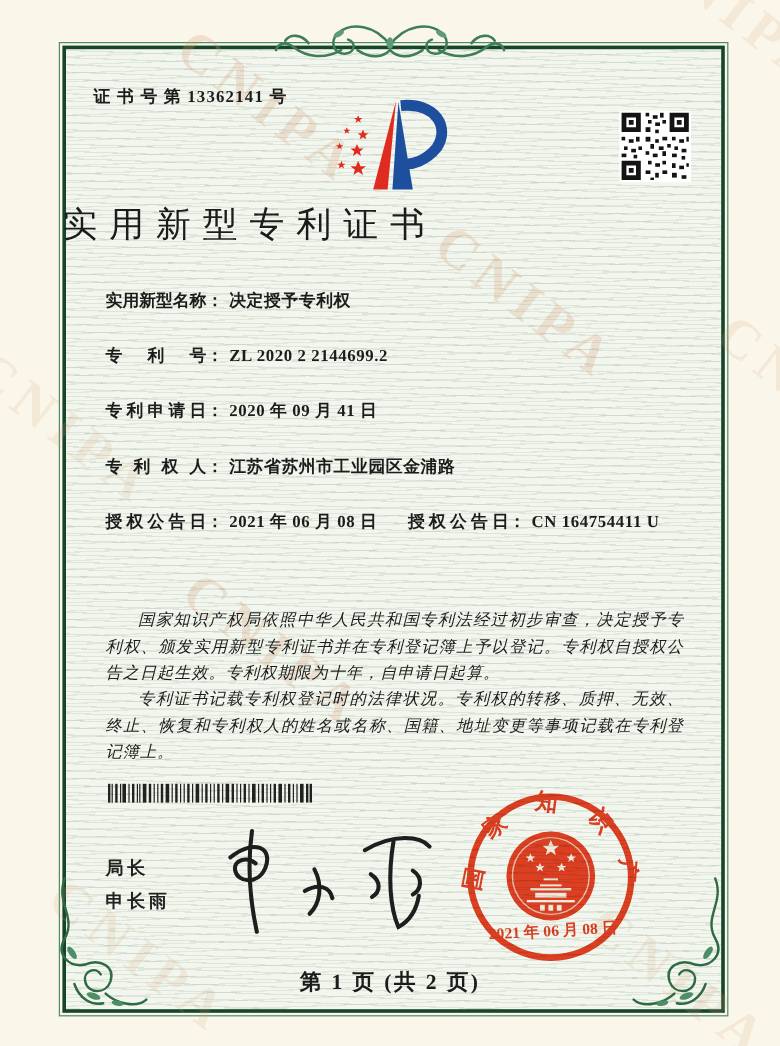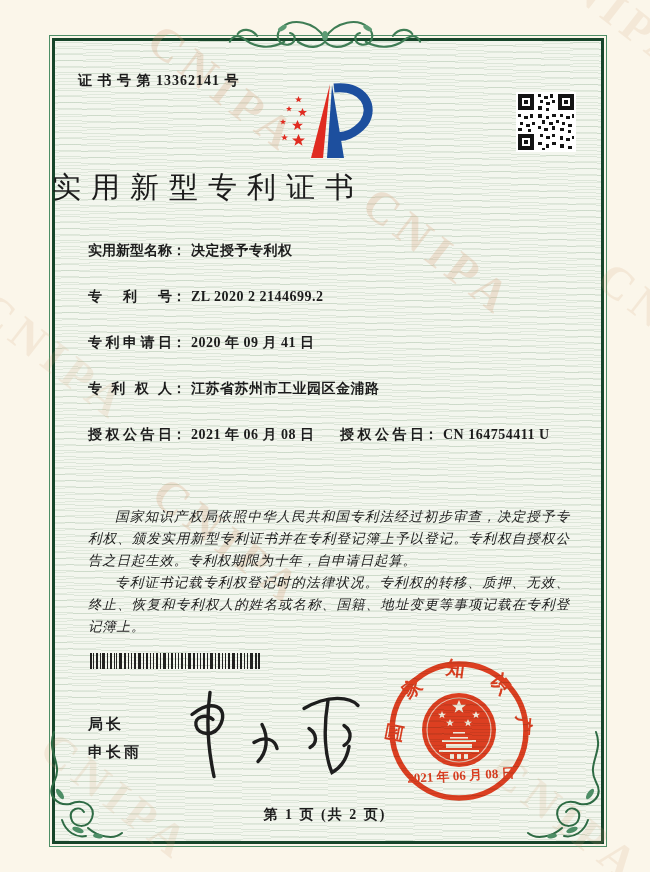--- a/index.html
+++ b/index.html
@@ -31,21 +31,21 @@
   .grant-row{position:relative;}
   .paras{position:absolute;left:36px;top:468px;width:482px;font-size:13.5px;line-height:22px;
          font-style:italic;letter-spacing:.8px;text-align:justify;}
   .paras p{margin:0;text-indent:2em;}
   .barcode{position:absolute;left:38px;top:615px;width:170px;height:16px;}
   .signer{position:absolute;left:36px;top:672px;font-family:Liberation Serif, serif;
           font-size:15px;font-weight:bold;letter-spacing:3px;line-height:28px;color:#222;}
   .signature{position:absolute;left:126px;top:640px;width:200px;height:115px;}
   .seal{position:absolute;left:332px;top:618px;width:150px;height:150px;
         mix-blend-mode:multiply;opacity:.95;}
-  .footer{position:absolute;left:0;top:768px;width:100%;text-align:center;font-size:14px;
+  .footer{position:absolute;left:0;top:768px;width:100%;text-align:center;font-size:18px;
           font-weight:bold;letter-spacing:2px;}
   .flourish{position:absolute;width:92px;height:122px;}
   .flourish.bl{left:-14px;top:690px;}
   .flourish.br{right:-14px;top:690px;transform:scaleX(-1);}
   .top-ornament{position:absolute;left:228px;top:12px;width:194px;height:44px;}
 </style>
 </head>
 <body>
 
 <div class="page">

